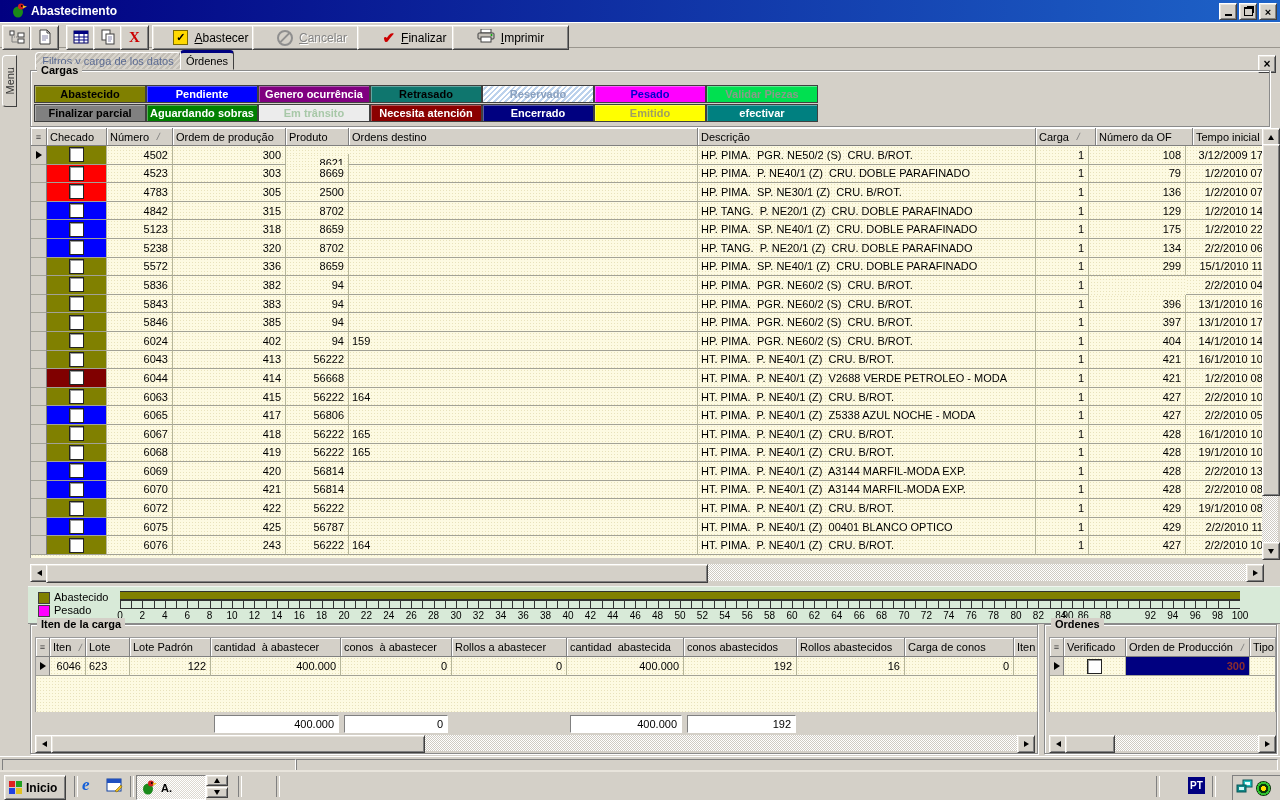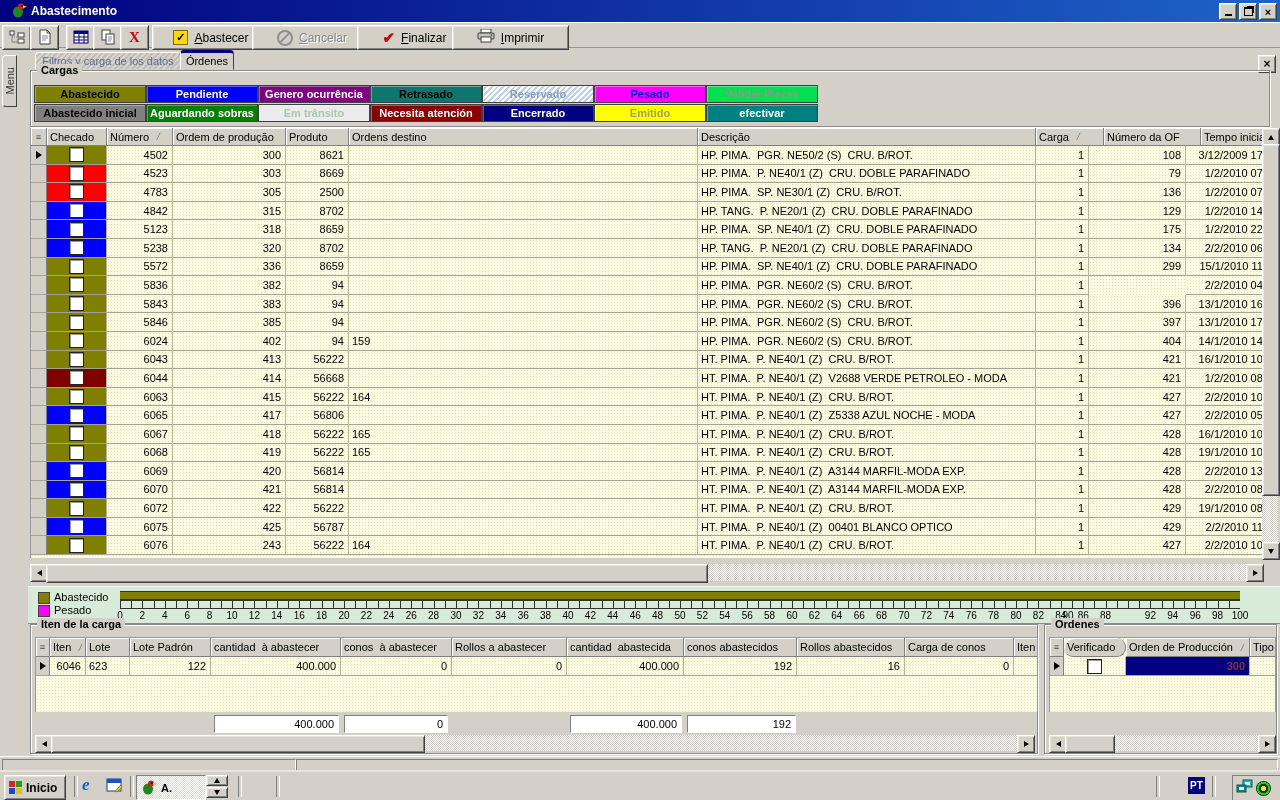--- a/index.html
+++ b/index.html
@@ -222,51 +222,51 @@
       <div class="legend-row">
         <div class="legend-btn" style="background: rgb(128, 128, 0); color: rgb(0, 0, 0);">Abastecido</div>
         <div class="legend-btn" style="background: rgb(0, 0, 255); color: rgb(255, 255, 255);">Pendiente</div>
         <div class="legend-btn" style="background: rgb(128, 0, 128); color: rgb(255, 255, 255);">Genero ocurrência</div>
         <div class="legend-btn" style="background: #0f766e; color: rgb(0, 0, 0);">Retrasado</div>
         <div class="legend-btn hatch" style="color: rgb(138, 160, 190);">Reservado</div>
         <div class="legend-btn" style="background: rgb(255, 0, 255); color: rgb(0, 0, 208);">Pesado</div>
         <div class="legend-btn" style="background: rgb(0, 224, 80); color: rgb(138, 154, 138);">Validar Piezas</div>
       </div>
       <div class="legend-row">
-        <div class="legend-btn" style="background: rgb(128, 128, 128); color: rgb(0, 0, 0);">Abastecido inicial</div>
+        <div class="legend-btn" style="background: rgb(128, 128, 128); color: rgb(0, 0, 0);">Finalizar parcial</div>
         <div class="legend-btn" style="background: rgb(0, 128, 0); color: rgb(255, 255, 255);">Aguardando sobras</div>
         <div class="legend-btn" style="background: rgb(236, 236, 236); color: rgb(168, 200, 168);">Em trânsito</div>
         <div class="legend-btn" style="background: rgb(139, 0, 0); color: rgb(255, 255, 255);">Necesita atención</div>
         <div class="legend-btn" style="background: rgb(0, 0, 128); color: rgb(255, 255, 255);">Encerrado</div>
         <div class="legend-btn" style="background: rgb(255, 255, 0); color: rgb(160, 160, 96);">Emitido</div>
         <div class="legend-btn" style="background: rgb(0, 128, 128); color: rgb(255, 255, 255);">efectivar</div>
       </div>
     </div>
 </div>
 
 <div class="abs gridwrap">
   <div class="ghead" id="gridHead">
       <div class="gh sel-h" style="width: 16px;">≡</div>
       <div class="gh" style="width: 60px;">Checado</div>
       <div class="gh" style="width: 66px;">Número<span class="sort">/</span></div>
       <div class="gh" style="width: 113px;">Ordem de produção</div>
       <div class="gh" style="width: 63px;">Produto</div>
       <div class="gh" style="width: 349px;">Ordens destino</div>
       <div class="gh" style="width: 338px;">Descrição</div>
-      <div class="gh" style="width: 68px;">Carga<span class="sort">/</span></div>
+      <div class="gh" style="width: 60px;">Carga<span class="sort">/</span></div>
       <div class="gh" style="width: 97px;">Número da OF</div>
       <div class="gh" style="width: 91px;">Tempo inicial</div>
     </div>
   <div id="gridBody">
       <div class="grow">
         <div class="gc selc" style="width: 16px;"><span class="tri-r"></span></div>
         <div class="gc checado" style="width: 60px; background: rgb(128, 128, 0);"><span class="cb"></span></div>
         <div class="gc cream ar" style="width: 66px;">4502</div>
         <div class="gc cream ar" style="width: 113px;">300</div>
-        <div class="gc cream ar" style="width: 63px;">8621</div>
+        <div class="gc cream ar" style="width: 63px; margin-top: 8px;">8621</div>
         <div class="gc cream al" style="width: 349px;"></div>
         <div class="gc cream al" style="width: 338px;">HP. PIMA.  PGR. NE50/2 (S)  CRU. B/ROT.</div>
         <div class="gc cream ar" style="width: 53px;">1</div>
         <div class="gc cream ar" style="width: 97px;">108</div>
         <div class="gc cream ar" style="width: 91px;">3/12/2009 17:2</div>
       </div>
       <div class="grow">
         <div class="gc selc" style="width: 16px;"></div>
         <div class="gc checado" style="width: 60px; background: rgb(255, 0, 0);"><span class="cb"></span></div>
         <div class="gc cream ar" style="width: 66px;">4523</div>
@@ -658,21 +658,21 @@
         <i class="t-rt"></i>
       </div>
   </div>
 </div>
 
 <div class="abs etched bgroup" style="left:1044px;top:624px;width:233px;height:130px">
   <span class="group-label">Ordenes</span>
   <div class="sgrid" style="left:4px;top:12px;width:225px;height:74px">
     <div class="ghead" id="ordHead">
         <div class="gh sel-h gh2" style="width: 14px;">≡</div>
-        <div class="gh gh2" style="width: 62px; border-radius: 9px;">Verificado</div>
+        <div class="gh gh2" style="width: 62px;">Verificado</div>
         <div class="gh gh2" style="width: 124px;">Orden de Producción<span class="sort">/</span></div>
         <div class="gh gh2" style="width: 28px;">Tipo d</div>
       </div>
     <div class="grow">
       <div class="gc gc2 selc" style="width:14px"><span class="tri-r"></span></div>
       <div class="gc gc2 cream" style="width:62px;justify-content:center">
         <span class="cb"></span>
       </div>
       <div class="gc gc2 ar navy-cell" id="ordenCell" style="width: 124px; background: rgb(0, 0, 128);">
         <span>300</span>

